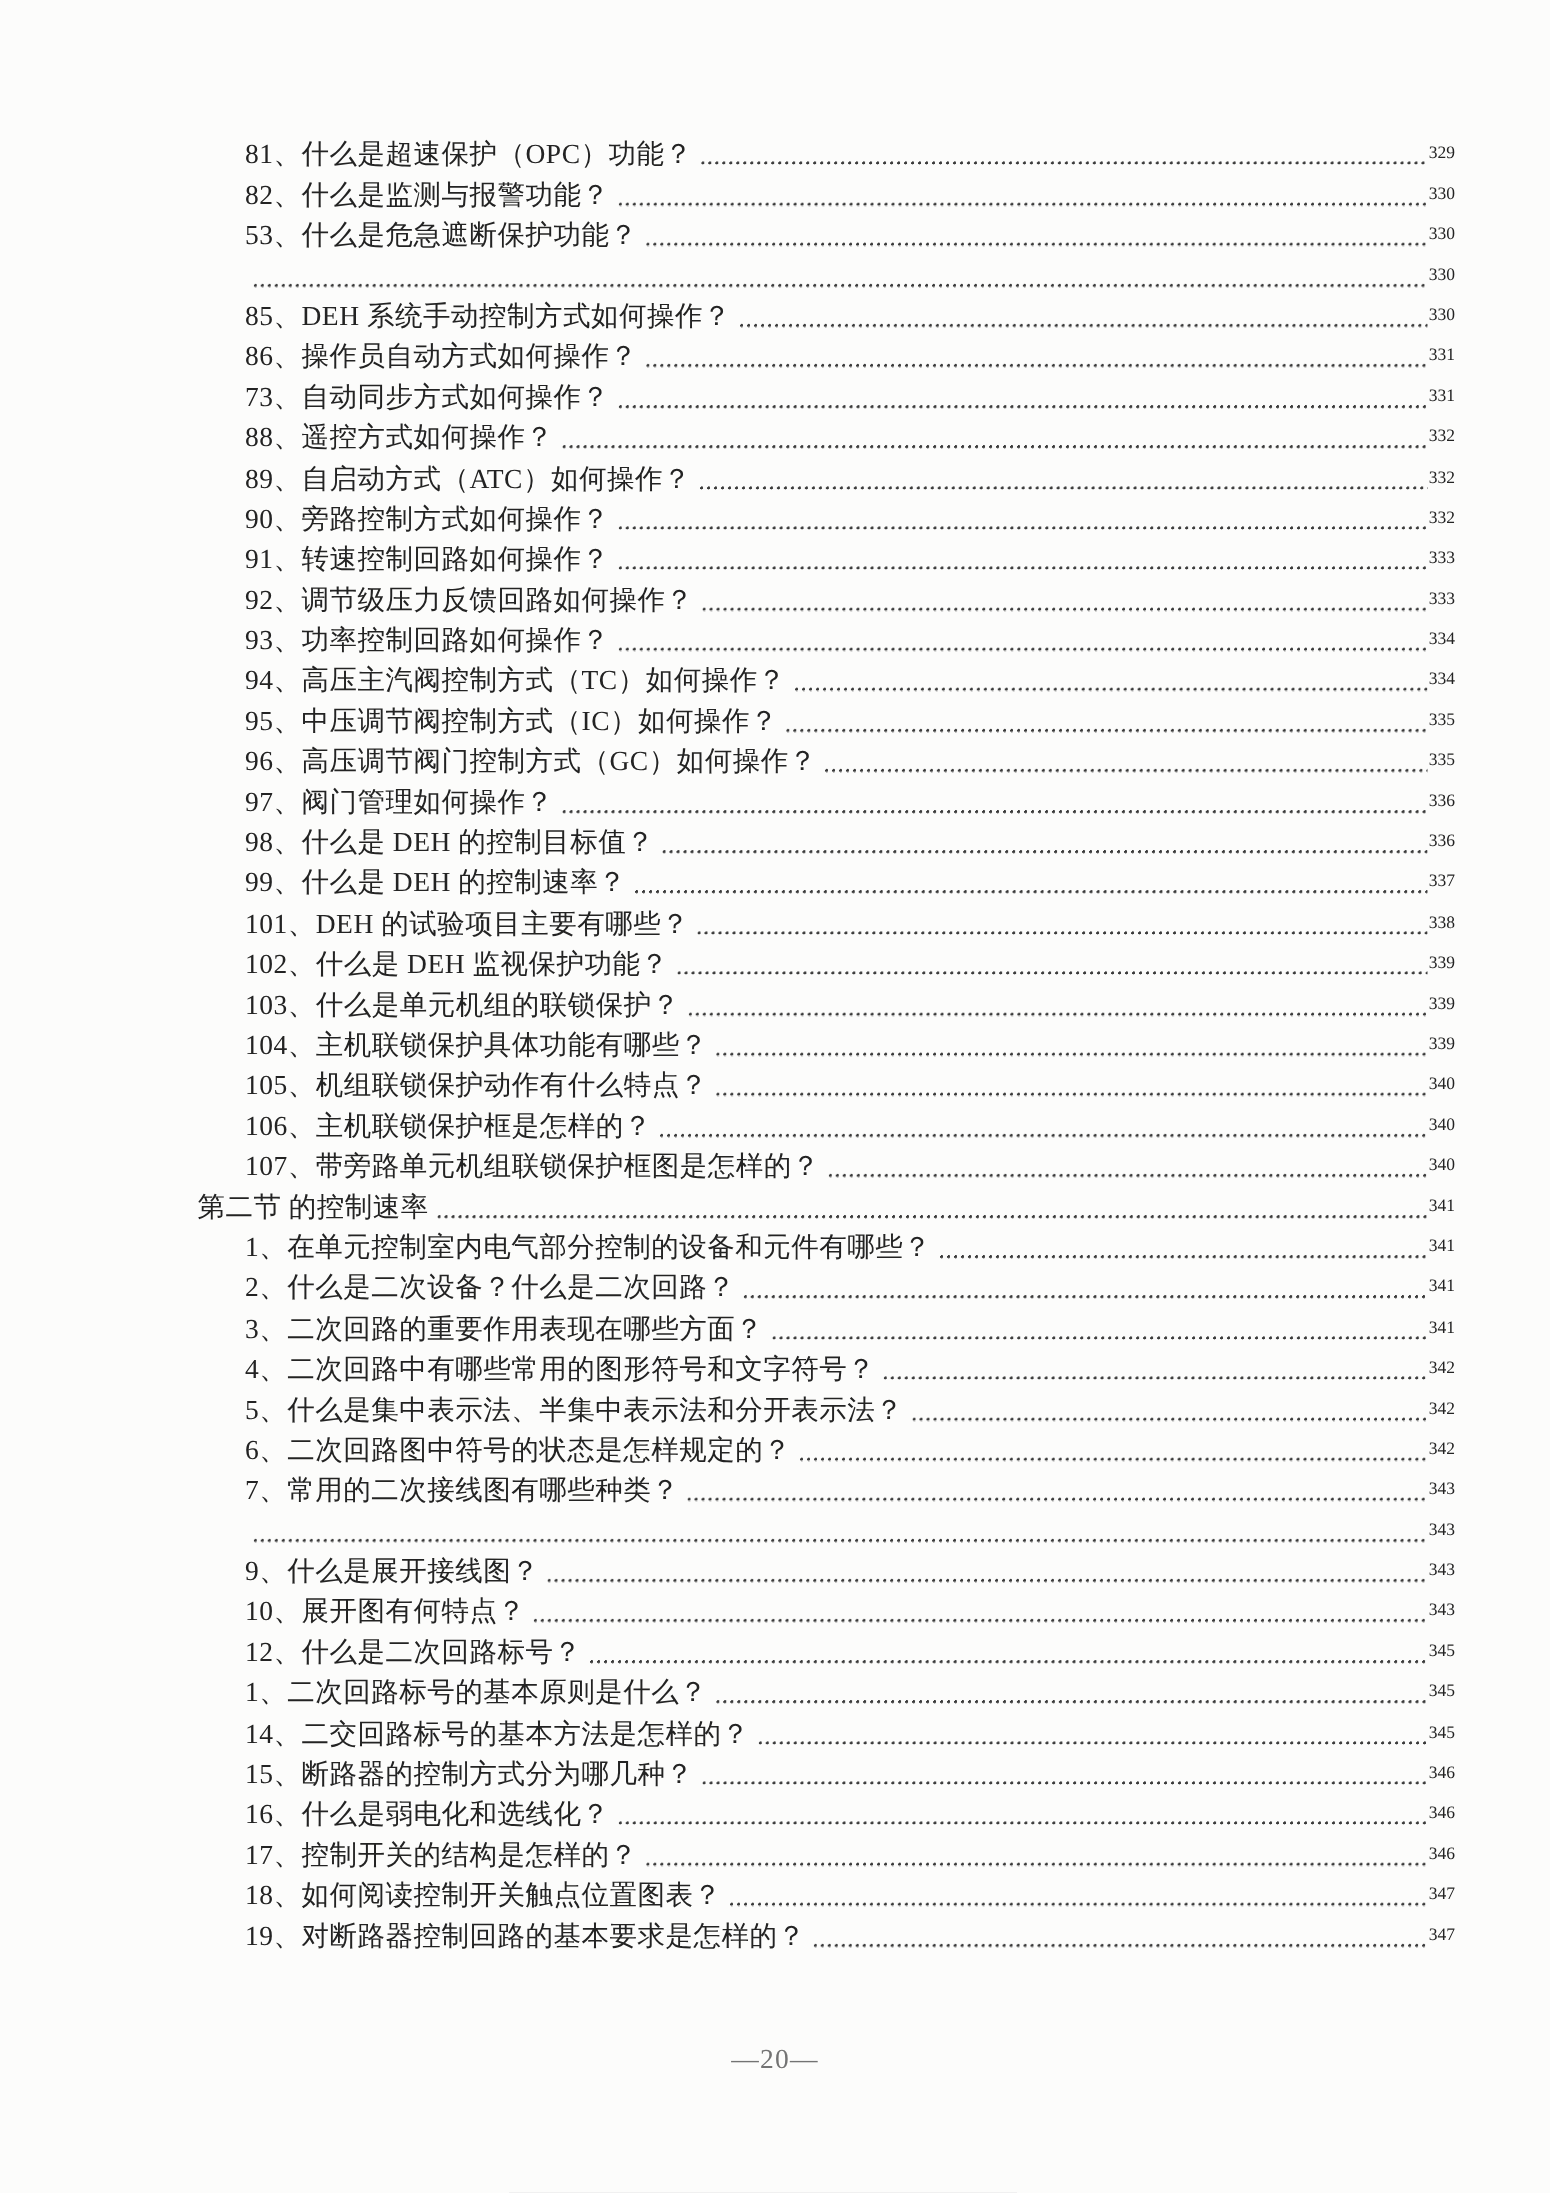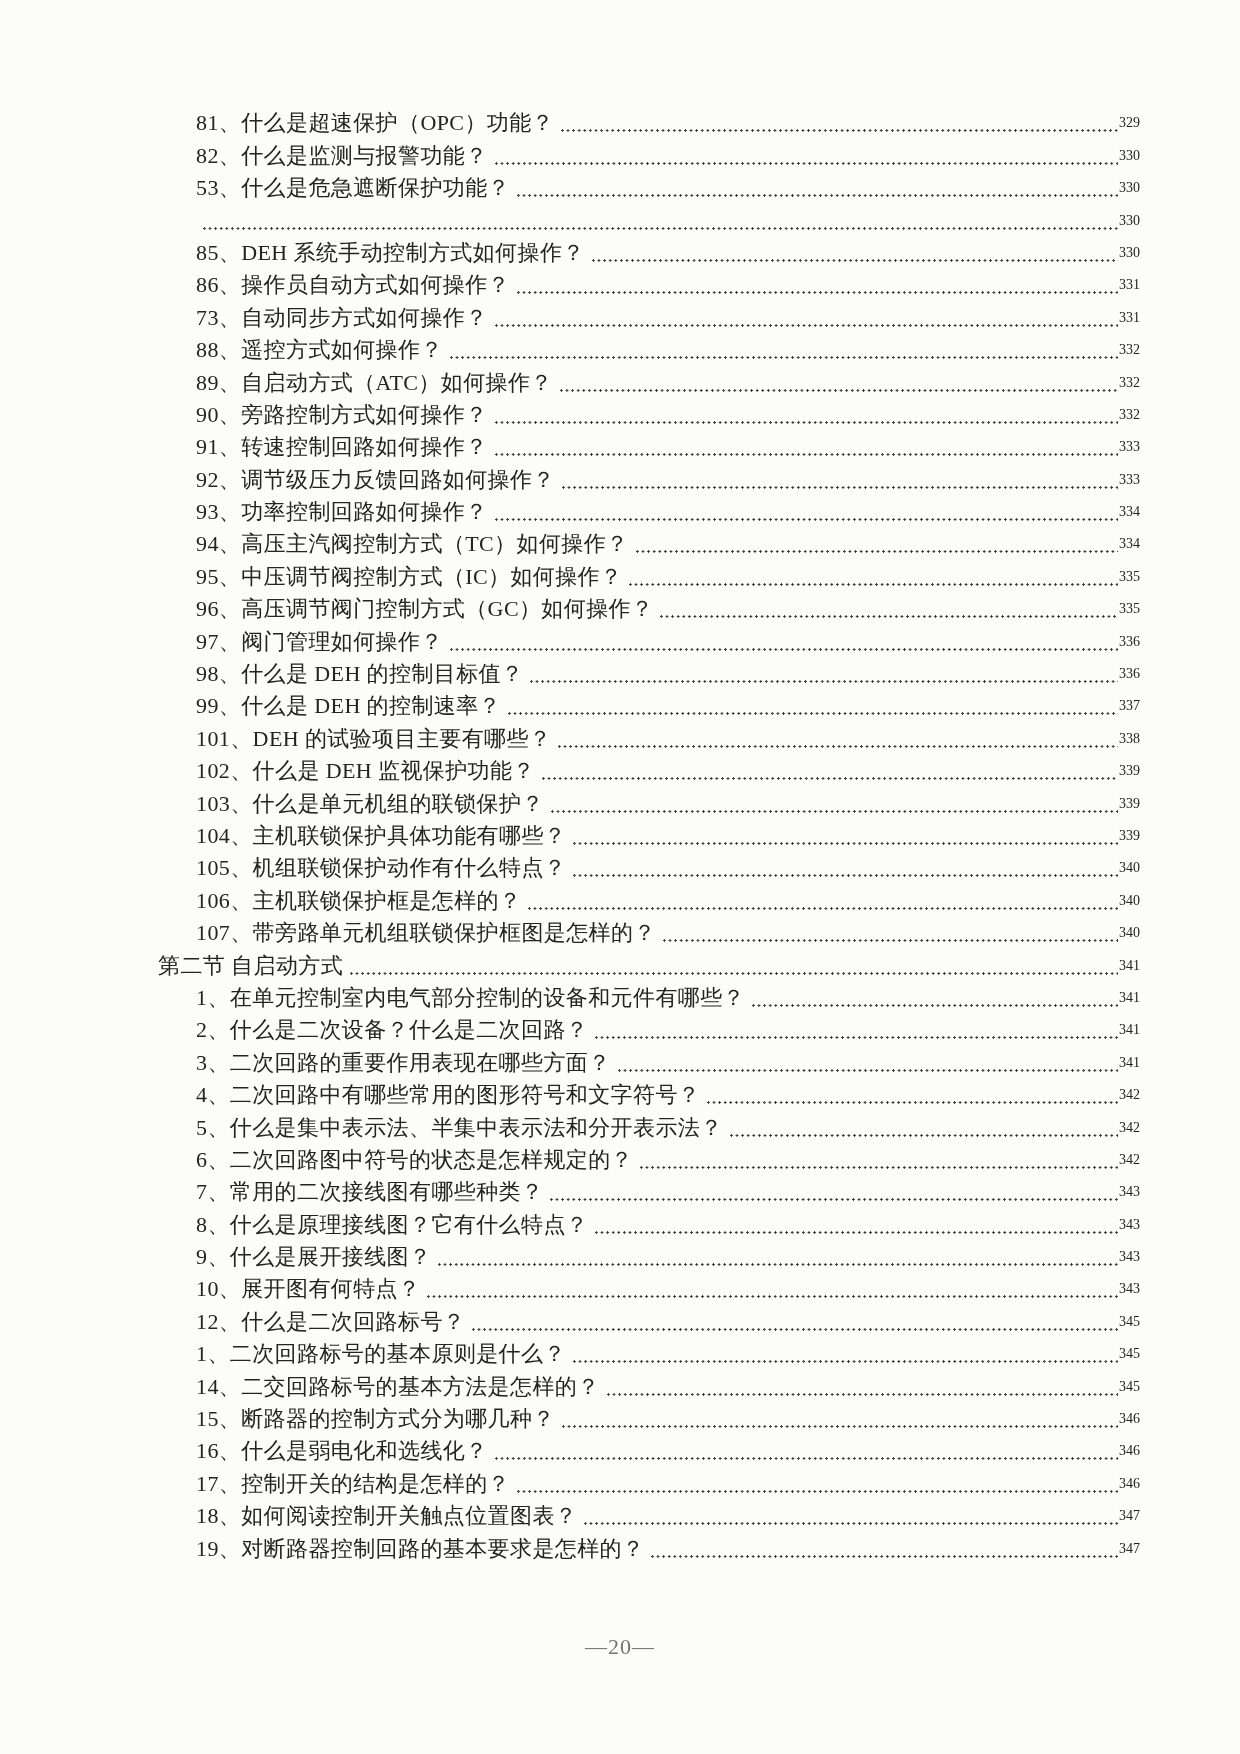--- a/index.html
+++ b/index.html
@@ -20,21 +20,21 @@
   .toc {
     position: absolute;
     top: 105px;
     left: 0;
     right: 0;
   }
   .toc-row {
     display: flex;
     align-items: flex-end;
     height: 32.4px;
-    padding-right: 100px;
+    padding-right: 76px;
     box-sizing: border-box;
     font-size: 22px;
     line-height: 28px;
     white-space: nowrap;
   }
   .toc-row.item {
     padding-left: 196px;
   }
   .toc-row.section {
     padding-left: 158px;
@@ -195,21 +195,21 @@
       <span class="label">106、主机联锁保护框是怎样的？</span>
       <span class="leader"></span>
       <span class="page-num">340</span>
     </div>
       <div class="toc-row item">
       <span class="label">107、带旁路单元机组联锁保护框图是怎样的？</span>
       <span class="leader"></span>
       <span class="page-num">340</span>
     </div>
       <div class="toc-row section">
-      <span class="label">第二节 自启动方式</span>
+      <span class="label">第二节 的控制速率</span>
       <span class="leader"></span>
       <span class="page-num">341</span>
     </div>
       <div class="toc-row item">
       <span class="label">1、在单元控制室内电气部分控制的设备和元件有哪些？</span>
       <span class="leader"></span>
       <span class="page-num">341</span>
     </div>
       <div class="toc-row item">
       <span class="label">2、什么是二次设备？什么是二次回路？</span>
@@ -235,21 +235,20 @@
       <span class="label">6、二次回路图中符号的状态是怎样规定的？</span>
       <span class="leader"></span>
       <span class="page-num">342</span>
     </div>
       <div class="toc-row item">
       <span class="label">7、常用的二次接线图有哪些种类？</span>
       <span class="leader"></span>
       <span class="page-num">343</span>
     </div>
       <div class="toc-row item">
-      <span class="label">8、什么是原理接线图？它有什么特点？</span>
       <span class="leader"></span>
       <span class="page-num">343</span>
     </div>
       <div class="toc-row item">
       <span class="label">9、什么是展开接线图？</span>
       <span class="leader"></span>
       <span class="page-num">343</span>
     </div>
       <div class="toc-row item">
       <span class="label">10、展开图有何特点？</span>

